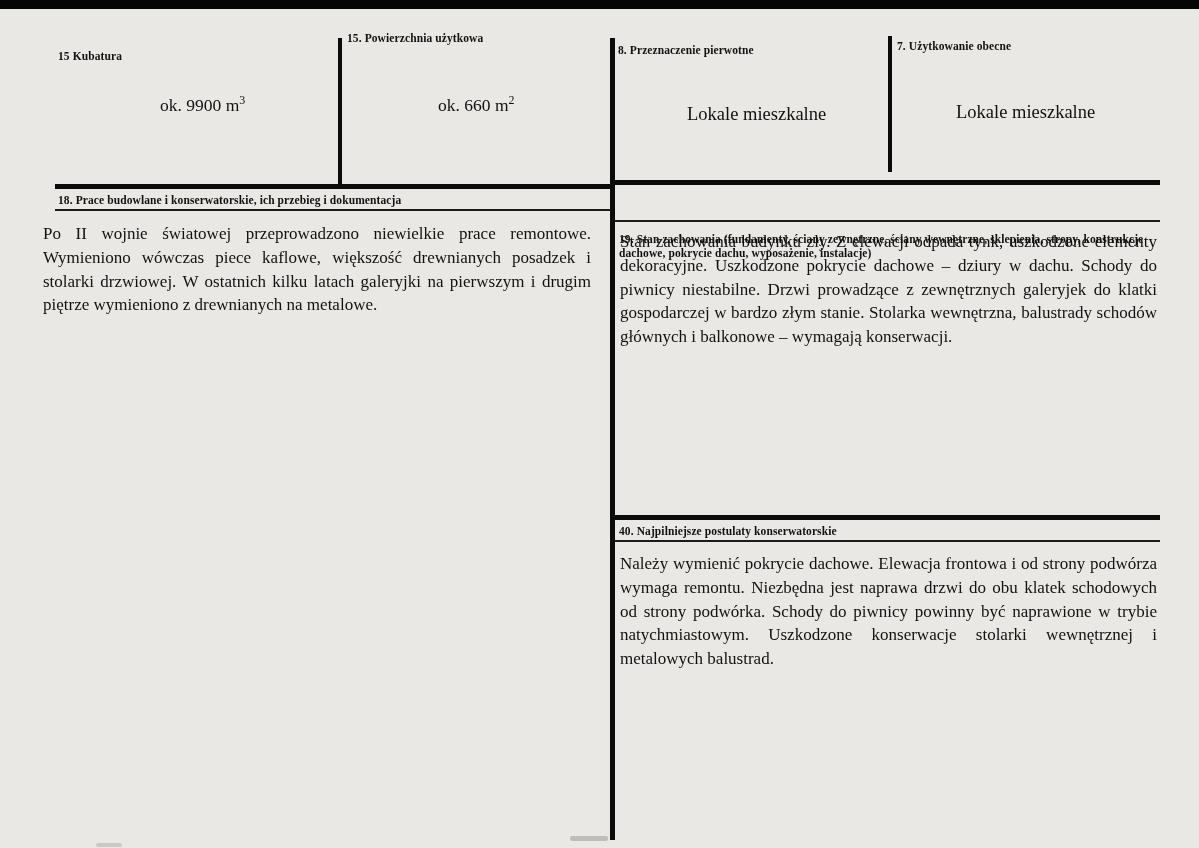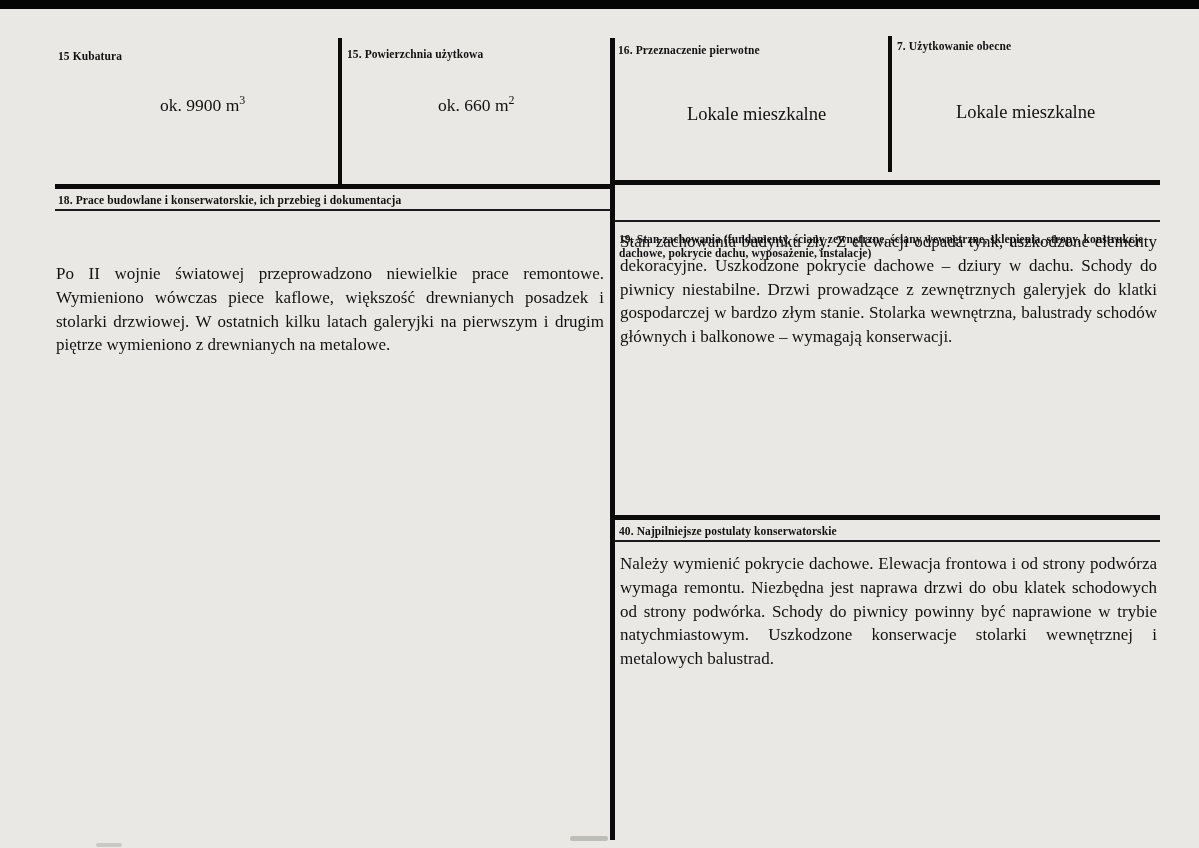--- a/index.html
+++ b/index.html
@@ -86,31 +86,31 @@
 
   <div class="hline thin" style="left:55px; top:209px; width:556px; height:2px;"></div>
   <div class="hline thin" style="left:614px; top:220px; width:546px; height:2px;"></div>
 
   <div class="hline" style="left:613px; top:515px; width:547px; height:5px;"></div>
   <div class="hline thin" style="left:614px; top:540px; width:546px; height:2px;"></div>
 
   <div class="field-label" style="left:58px; top:50px;">15 Kubatura</div>
   <div class="field-value" style="left:160px; top:93px;"><span>ok. 9900 m</span><sup>3</sup></div>
 
-  <div class="field-label" style="left:347px; top:48px;">15. Powierzchnia użytkowa</div>
+  <div class="field-label" style="left:347px; top:32px;">15. Powierzchnia użytkowa</div>
   <div class="field-value" style="left:438px; top:93px;text-align:right;"><span>ok. 660 m</span><sup>2</sup></div>
 
-  <div class="field-label" style="left:618px; top:44px;">16. Przeznaczenie pierwotne</div>
+  <div class="field-label" style="left:618px; top:44px;">8. Przeznaczenie pierwotne</div>
   <div class="field-value big-value" style="left:687px; top:83px;">Lokale mieszkalne</div>
 
   <div class="field-label" style="left:897px; top:40px;">7. Użytkowanie obecne</div>
   <div class="field-value big-value" style="left:956px; top:81px;">Lokale mieszkalne</div>
 
   <div class="field-label" style="left:58px; top:194px;">18. Prace budowlane i konserwatorskie, ich przebieg i dokumentacja</div>
-  <div class="para" style="left:56px; top:222px; width:548px;margin-top:40px;">Po II wojnie światowej przeprowadzono niewielkie prace remontowe. Wymieniono wówczas piece kaflowe, większość drewnianych posadzek i stolarki drzwiowej. W ostatnich kilku latach galeryjki na pierwszym i drugim piętrze wymieniono z drewnianych na metalowe.</div>
+  <div class="para" style="left:43px; top:222px; width:548px;">Po II wojnie światowej przeprowadzono niewielkie prace remontowe. Wymieniono wówczas piece kaflowe, większość drewnianych posadzek i stolarki drzwiowej. W ostatnich kilku latach galeryjki na pierwszym i drugim piętrze wymieniono z drewnianych na metalowe.</div>
 
   <div class="field-label wrap" style="left:619px; top:188px; width:540px;">19. Stan zachowania (fundamenty, ściany zewnętrzne, ściany wewnętrzne, sklepienia, stropy, konstrukcje dachowe, pokrycie dachu, wyposażenie, instalacje)</div>
   <div class="para" style="left:620px; top:230px; width:537px;">Stan zachowania budynku zły. Z elewacji odpada tynk, uszkodzone elementy dekoracyjne. Uszkodzone pokrycie dachowe – dziury w dachu. Schody do piwnicy niestabilne. Drzwi prowadzące z zewnętrznych galeryjek do klatki gospodarczej w bardzo złym stanie. Stolarka wewnętrzna, balustrady schodów głównych i balkonowe – wymagają konserwacji.</div>
 
   <div class="field-label" style="left:619px; top:525px;">40. Najpilniejsze postulaty konserwatorskie</div>
   <div class="para" style="left:620px; top:552px; width:537px;">Należy wymienić pokrycie dachowe. Elewacja frontowa i od strony podwórza wymaga remontu. Niezbędna jest naprawa drzwi do obu klatek schodowych od strony podwórka. Schody do piwnicy powinny być naprawione w trybie natychmiastowym. Uszkodzone konserwacje stolarki wewnętrznej i metalowych balustrad.</div>
 
 </div>
 
 </body></html>

